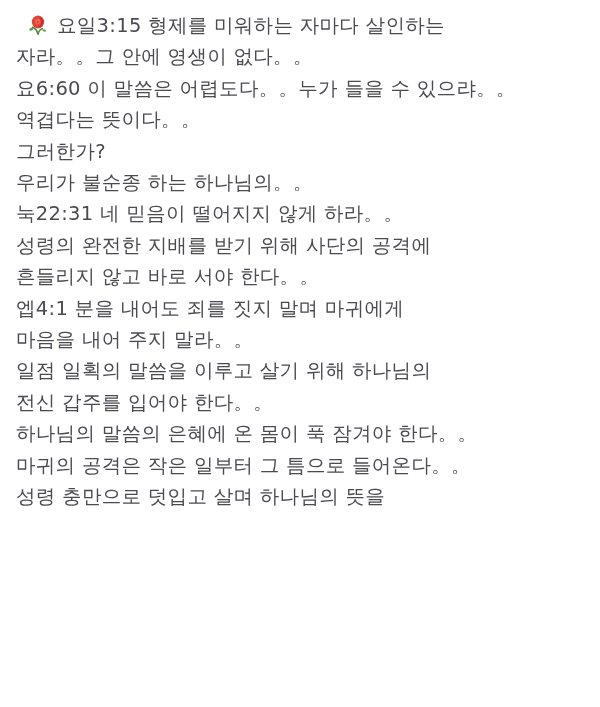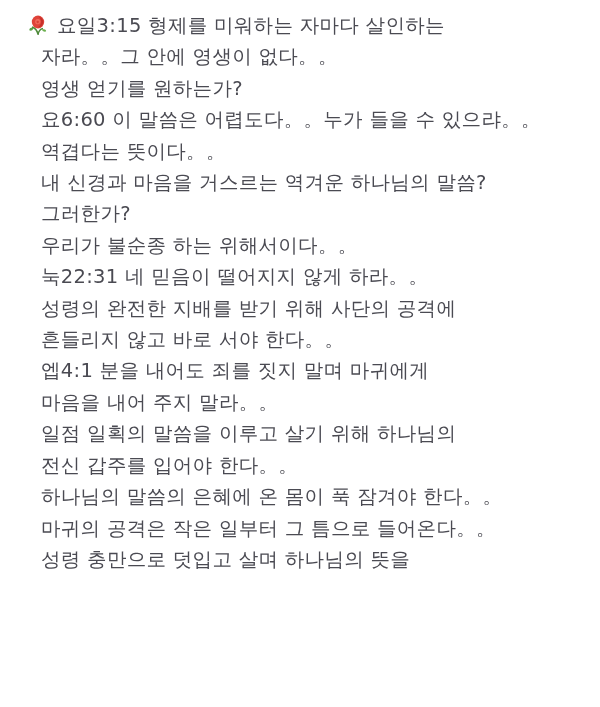--- a/index.html
+++ b/index.html
@@ -42,44 +42,42 @@
     width: 24px;
     height: 24px;
     margin: 4px 7px 0 12px;
     flex: 0 0 auto;
     position: relative;
   }
   .rose-icon svg {
     display: block;
   }
   .indent-0 { padding-left: 0px; }
-  .indent-1 { padding-left: 2px; margin-left: 25px; }
+  .indent-1 { padding-left: 2px; }
 </style>
 </head>
 <body>
 
 <div class="page">
   <div class="note-body" id="note-body">
       <div class="line indent-0"><span class="rose-icon"><svg width="24" height="24" viewBox="0 0 24 24">
             <path d="M12 20 C11 16 9 14 6 13" stroke="#4e8a3a" stroke-width="1.6" fill="none"></path>
             <path d="M7 14 C4 13 3 15 3.5 16.5 C5.5 17 7.5 16 7 14 Z" fill="#5aa044"></path>
             <path d="M12 21 C12.5 17 14 15 17 14.5" stroke="#4e8a3a" stroke-width="1.4" fill="none"></path>
             <path d="M16 15.5 C19 14.5 20.5 16 20 17.5 C18 18 16 17 16 15.5 Z" fill="#6bb04f"></path>
             <ellipse cx="12" cy="8" rx="6.2" ry="6.4" fill="#e0443a"></ellipse>
             <path d="M12 2.2 C15.5 3 17.6 5.6 17.2 8.6 C16.8 11.6 14.4 13.6 11.6 13.4 C13.8 12.2 15.2 10.2 15.2 8 C15.2 5.6 13.8 3.4 12 2.2 Z" fill="#c4302a"></path>
             <path d="M9.4 6.2 C10.6 4.6 13.2 4.6 14.2 6.4 C15 7.9 14.1 9.8 12.4 10.2 C10.7 10.6 9.1 9.4 9.1 7.9 Z" fill="#f06a5c"></path>
             <path d="M10.6 7.2 C11.3 6.4 12.6 6.6 12.9 7.6 C13.2 8.5 12.4 9.4 11.5 9.2 C10.7 9 10.3 8 10.6 7.2 Z" fill="#d94236"></path>
           </svg></span><span class="txt">요일3:15 형제를 미워하는 자마다 살인하는</span></div>
       <div class="line indent-1"><span class="txt">자라。。그 안에 영생이 없다。。</span></div>
-      <div class="line indent-1"><span class="txt">영생 얻기를 원하는가?</span></div>
       <div class="line indent-1"><span class="txt">요6:60 이 말씀은 어렵도다。。누가 들을 수 있으랴。。</span></div>
       <div class="line indent-1"><span class="txt">역겹다는 뜻이다。。</span></div>
-      <div class="line indent-1"><span class="txt">내 신경과 마음을 거스르는 역겨운 하나님의 말씀?</span></div>
       <div class="line indent-1"><span class="txt">그러한가?</span></div>
-      <div class="line indent-1"><span class="txt">우리가 불순종 하는 위해서이다。。</span></div>
+      <div class="line indent-1"><span class="txt">우리가 불순종 하는 하나님의。。</span></div>
       <div class="line indent-1"><span class="txt">눅22:31 네 믿음이 떨어지지 않게 하라。。</span></div>
       <div class="line indent-1"><span class="txt">성령의 완전한 지배를 받기 위해 사단의 공격에</span></div>
       <div class="line indent-1"><span class="txt">흔들리지 않고 바로 서야 한다。。</span></div>
       <div class="line indent-1"><span class="txt">엡4:1 분을 내어도 죄를 짓지 말며 마귀에게</span></div>
       <div class="line indent-1"><span class="txt">마음을 내어 주지 말라。。</span></div>
       <div class="line indent-1"><span class="txt">일점 일획의 말씀을 이루고 살기 위해 하나님의</span></div>
       <div class="line indent-1"><span class="txt">전신 갑주를 입어야 한다。。</span></div>
       <div class="line indent-1"><span class="txt">하나님의 말씀의 은혜에 온 몸이 푹 잠겨야 한다。。</span></div>
       <div class="line indent-1"><span class="txt">마귀의 공격은 작은 일부터 그 틈으로 들어온다。。</span></div>
       <div class="line indent-1"><span class="txt">성령 충만으로 덧입고 살며 하나님의 뜻을</span></div>

